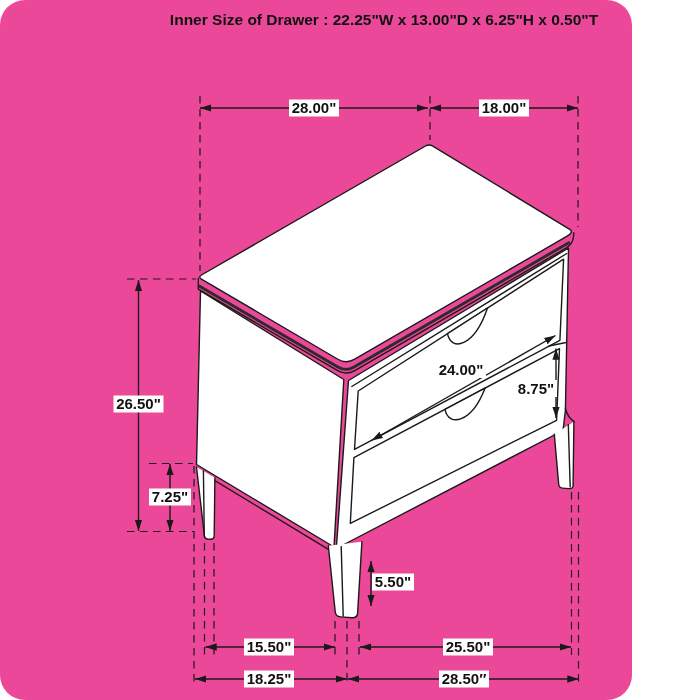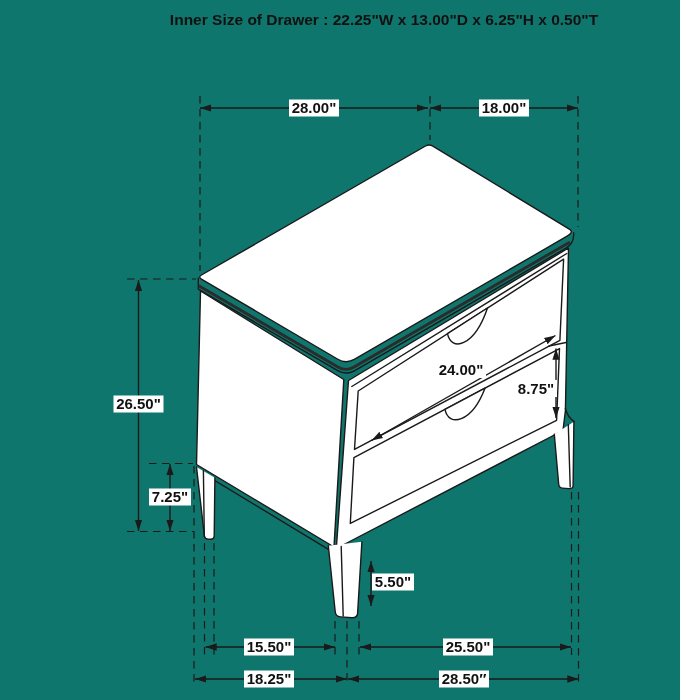--- a/index.html
+++ b/index.html
@@ -1,17 +1,17 @@
 <!DOCTYPE html>
 <html><head>
 <meta charset="utf-8">
 <style>
   html,body { margin:0; padding:0; background:#fff; }
-  .stage { position:relative; width:680px; height:700px; background:#0f766e; overflow:hidden;
-           font-family:"Liberation Sans", "DejaVu Sans", sans-serif; }
+  .stage { position:relative; width:632px; height:700px; background:#ec4899; overflow:hidden;
+           font-family:"Liberation Sans", "DejaVu Sans", sans-serif;border-radius:25px; }
   .title { position:absolute; top:11px; left:384px; transform:translateX(-50%);
            font-size:15.5px; font-weight:bold; color:#111; white-space:nowrap; }
   svg { position:absolute; top:0; left:0; }
   .o   { stroke:#1a1a1a; stroke-width:1.4; fill:none; stroke-linejoin:round; stroke-linecap:round; }
   .of  { stroke:#1a1a1a; stroke-width:1.4; fill:#ffffff; stroke-linejoin:round; }
   .fw  { fill:#ffffff; stroke:none; }
   .acc { stroke:#2b2b2b; stroke-width:2.8; fill:none; stroke-linecap:round; }
   .dim { stroke:#1a1a1a; stroke-width:1.4; fill:none; }
   .ext { stroke:#1a1a1a; stroke-width:1.2; fill:none; stroke-dasharray:7.5 5.5; }
   .lbl { font-family:"Liberation Sans","DejaVu Sans",sans-serif; font-weight:bold; font-size:15px;

